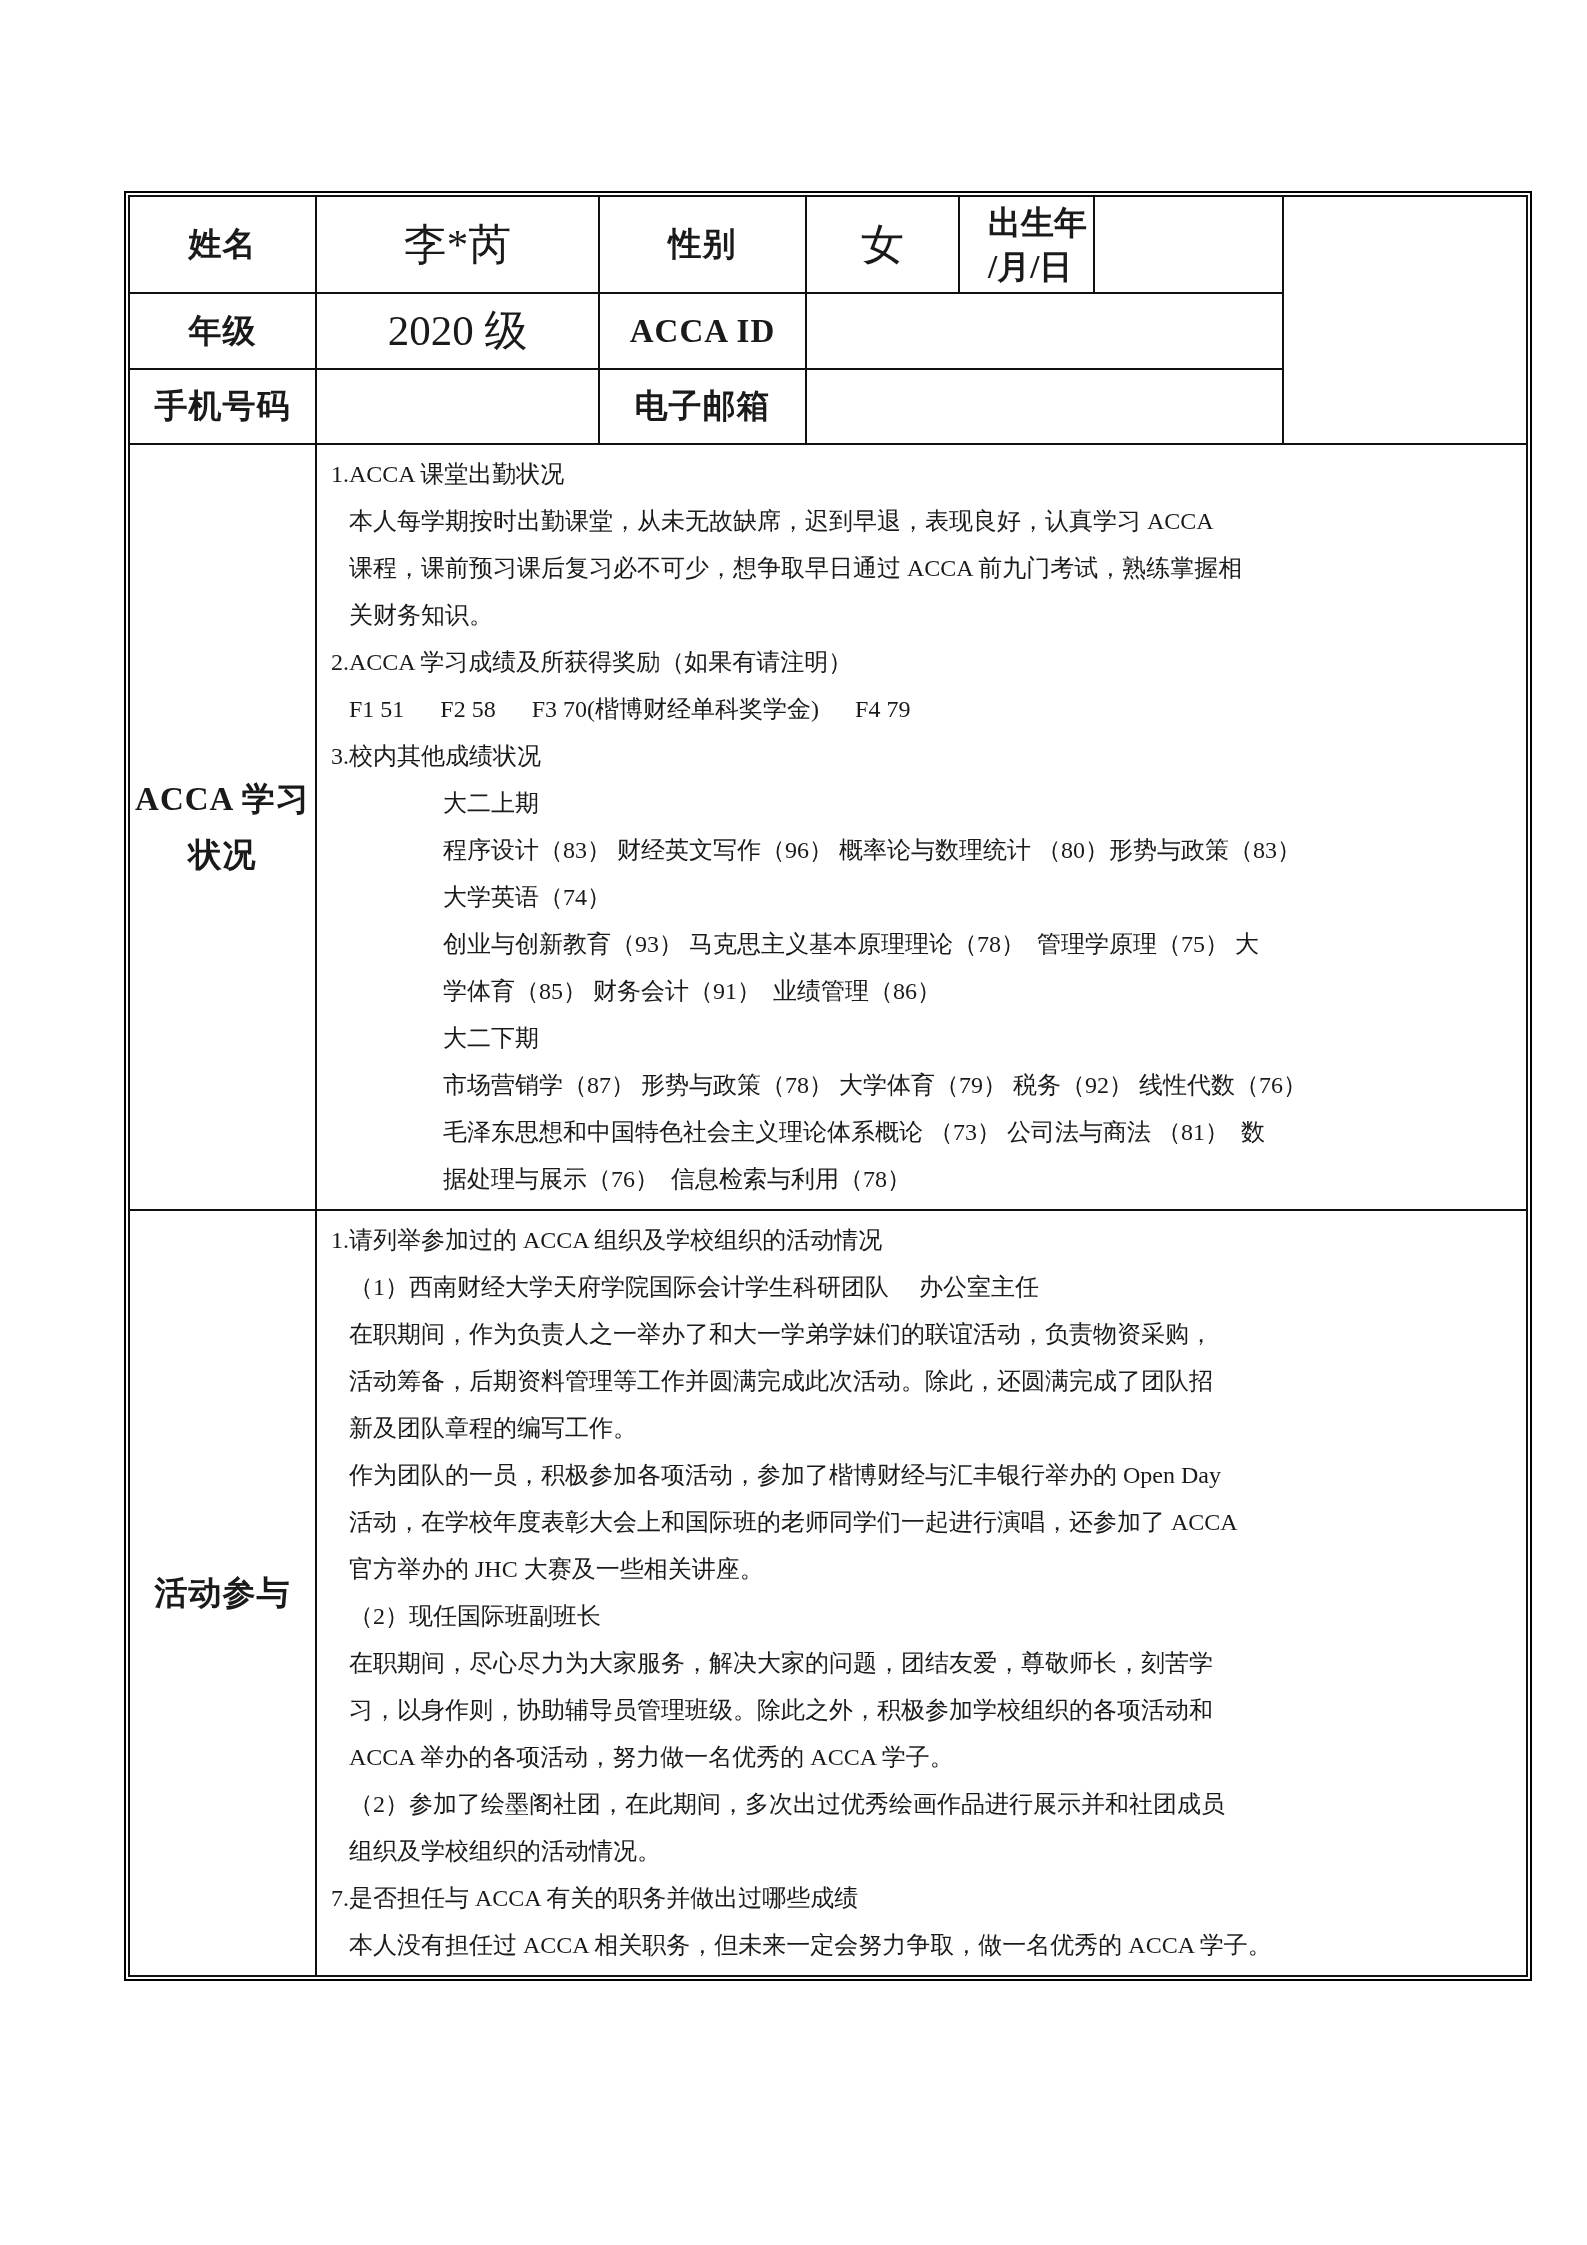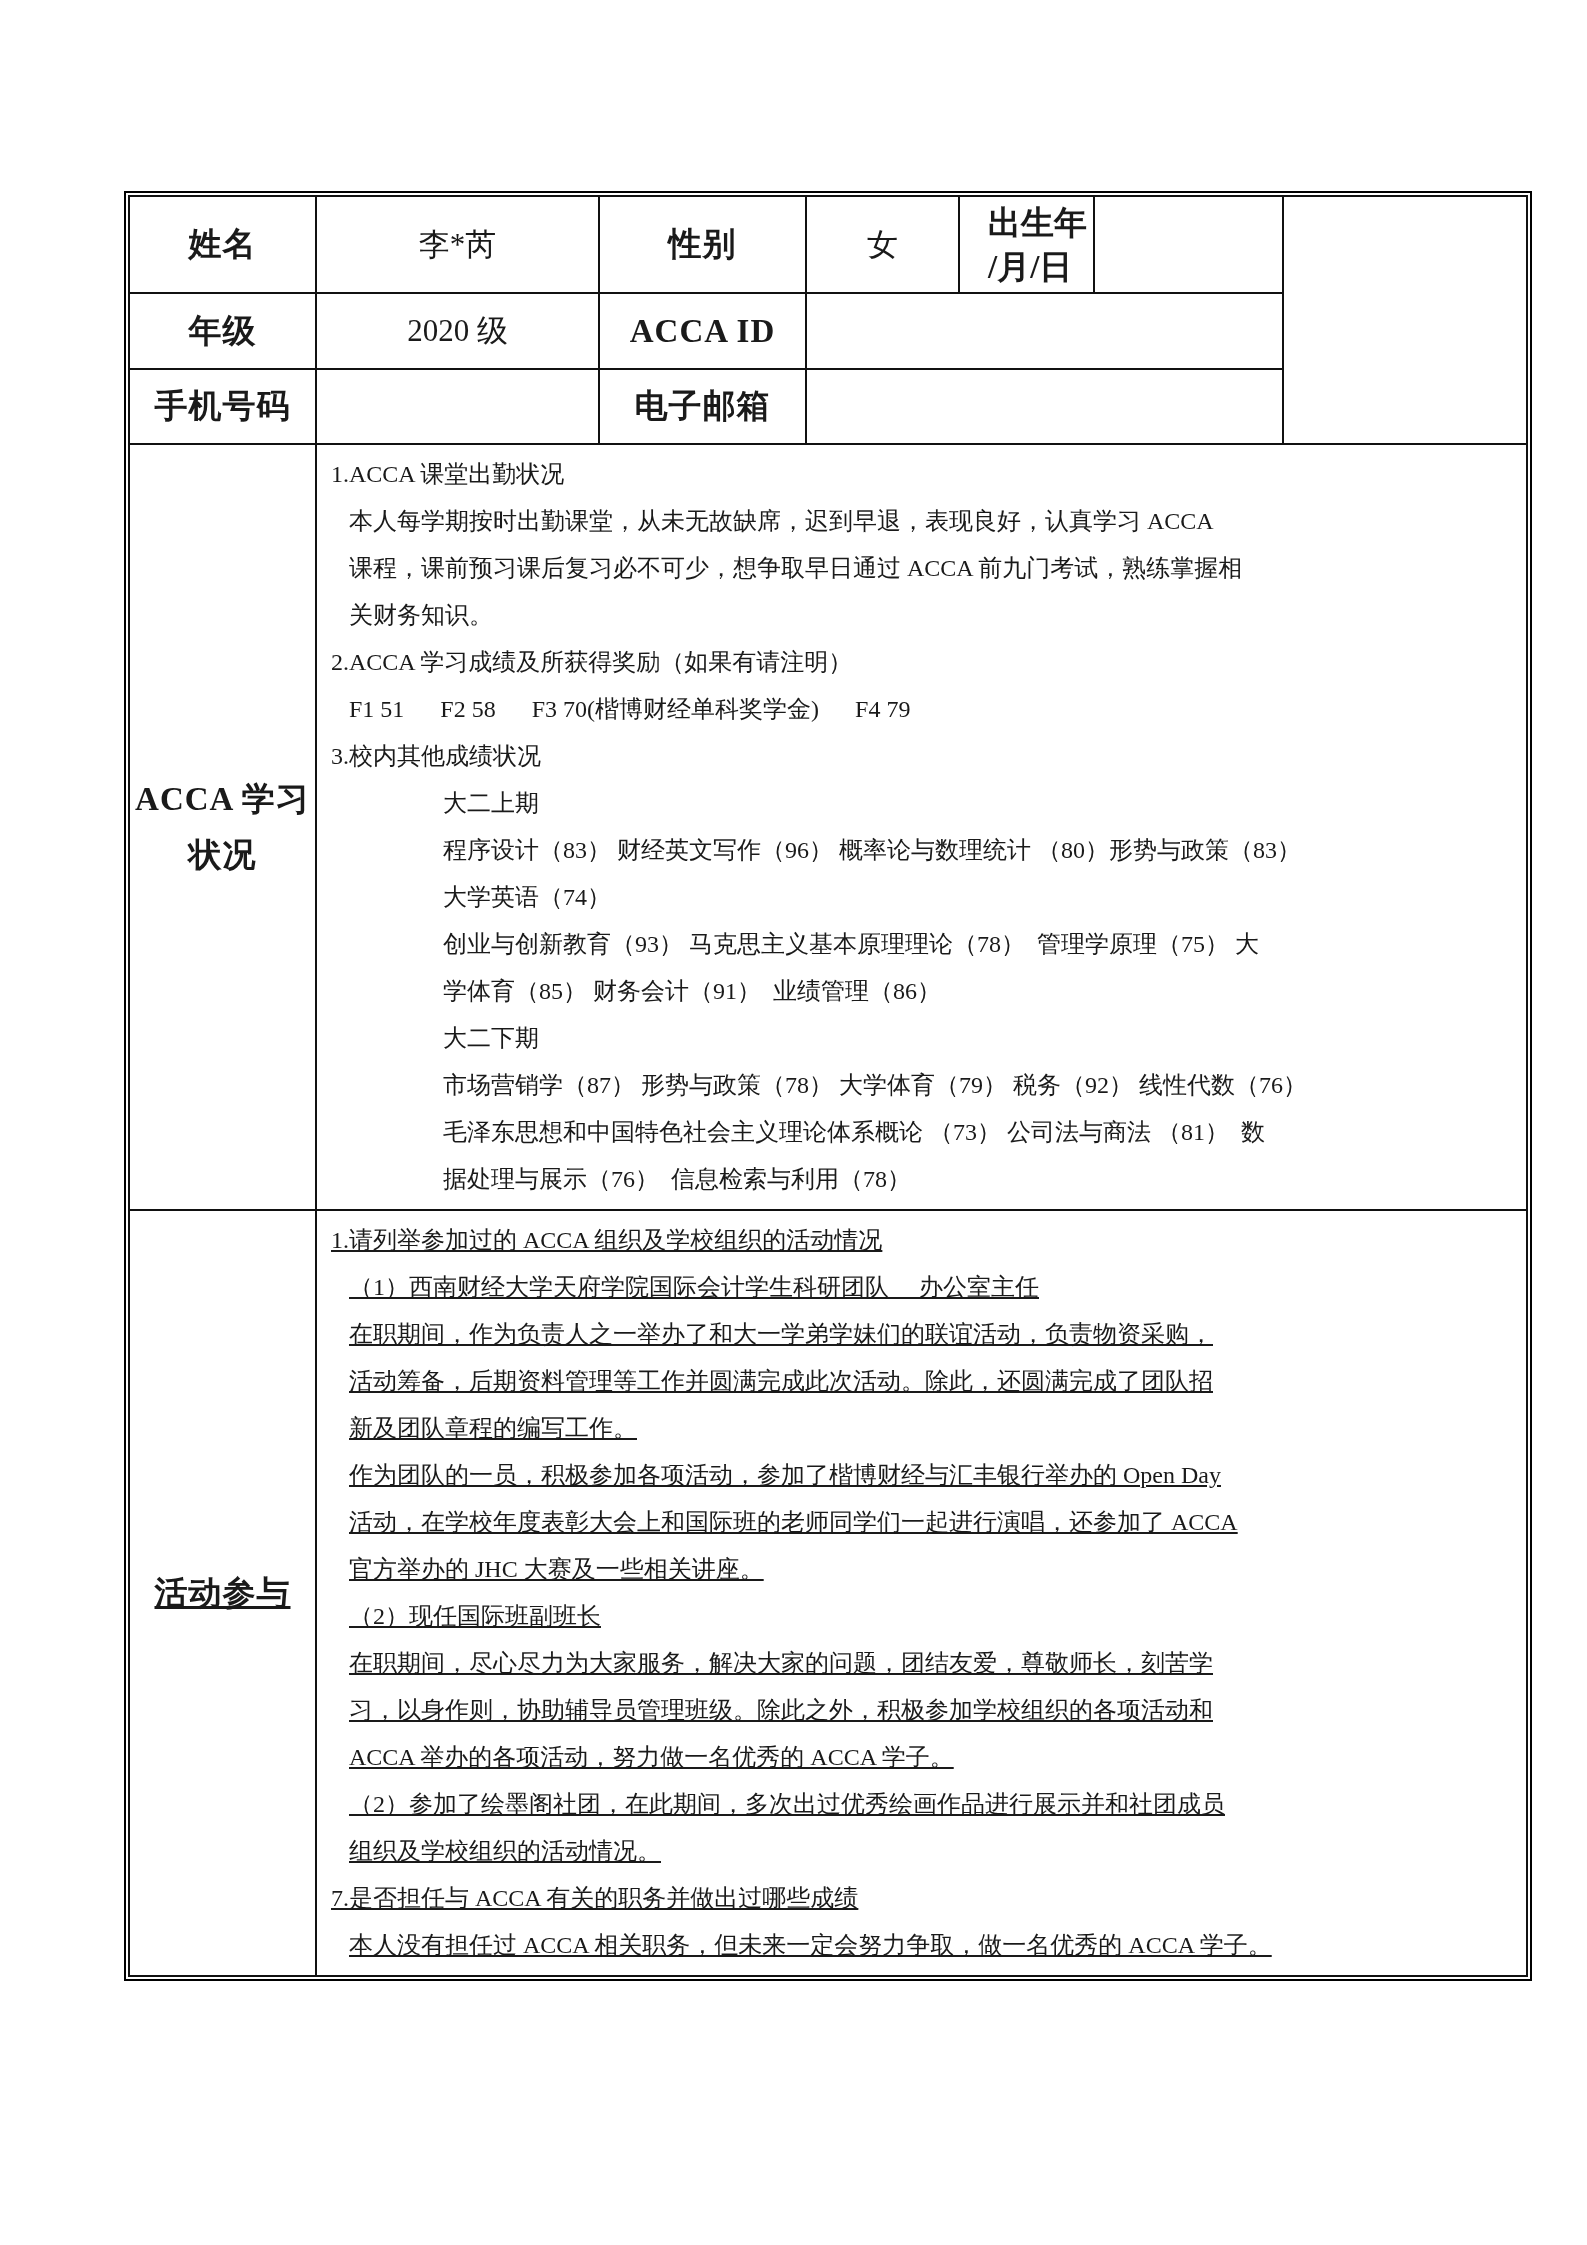--- a/index.html
+++ b/index.html
@@ -14,34 +14,34 @@
   }
   table.form{
     border-collapse:collapse;table-layout:fixed;width:1398px;border-radius:18px;
   }
   td{border:2px solid #111;padding:0;overflow:hidden;background:#fff;}
   td.label{
     font-weight:bold;font-size:33px;text-align:center;vertical-align:middle;
     letter-spacing:1px;
   }
   td.value{
-    font-size:31px;text-align:center;vertical-align:middle;white-space:pre;
+    font-size:43px;text-align:center;vertical-align:middle;white-space:pre;
   }
   td.birth{
     text-align:left;vertical-align:middle;padding-left:28px;
     white-space:pre-line;line-height:44px;letter-spacing:0;
   }
   td.section-label{
     white-space:pre-line;line-height:56px;
   }
   tr.r1 td{height:95px;}
   tr.r2 td{height:74px;}
   tr.r3 td{height:73px;}
   tr.r4 td{height:764px;}
-  tr.r5 td{height:764px;text-decoration:underline;}
+  tr.r5 td{height:764px;}
   td.content{vertical-align:top;}
   .lines{padding-top:6px;height:756px;overflow:hidden;}
   .line{
     font-size:24px;line-height:47px;white-space:pre;overflow:hidden;
   }
   .indent-0{padding-left:14px;}
   .indent-1{padding-left:32px;}
   .indent-2{padding-left:90px;margin-left:36px;}
 </style>
 </head>

